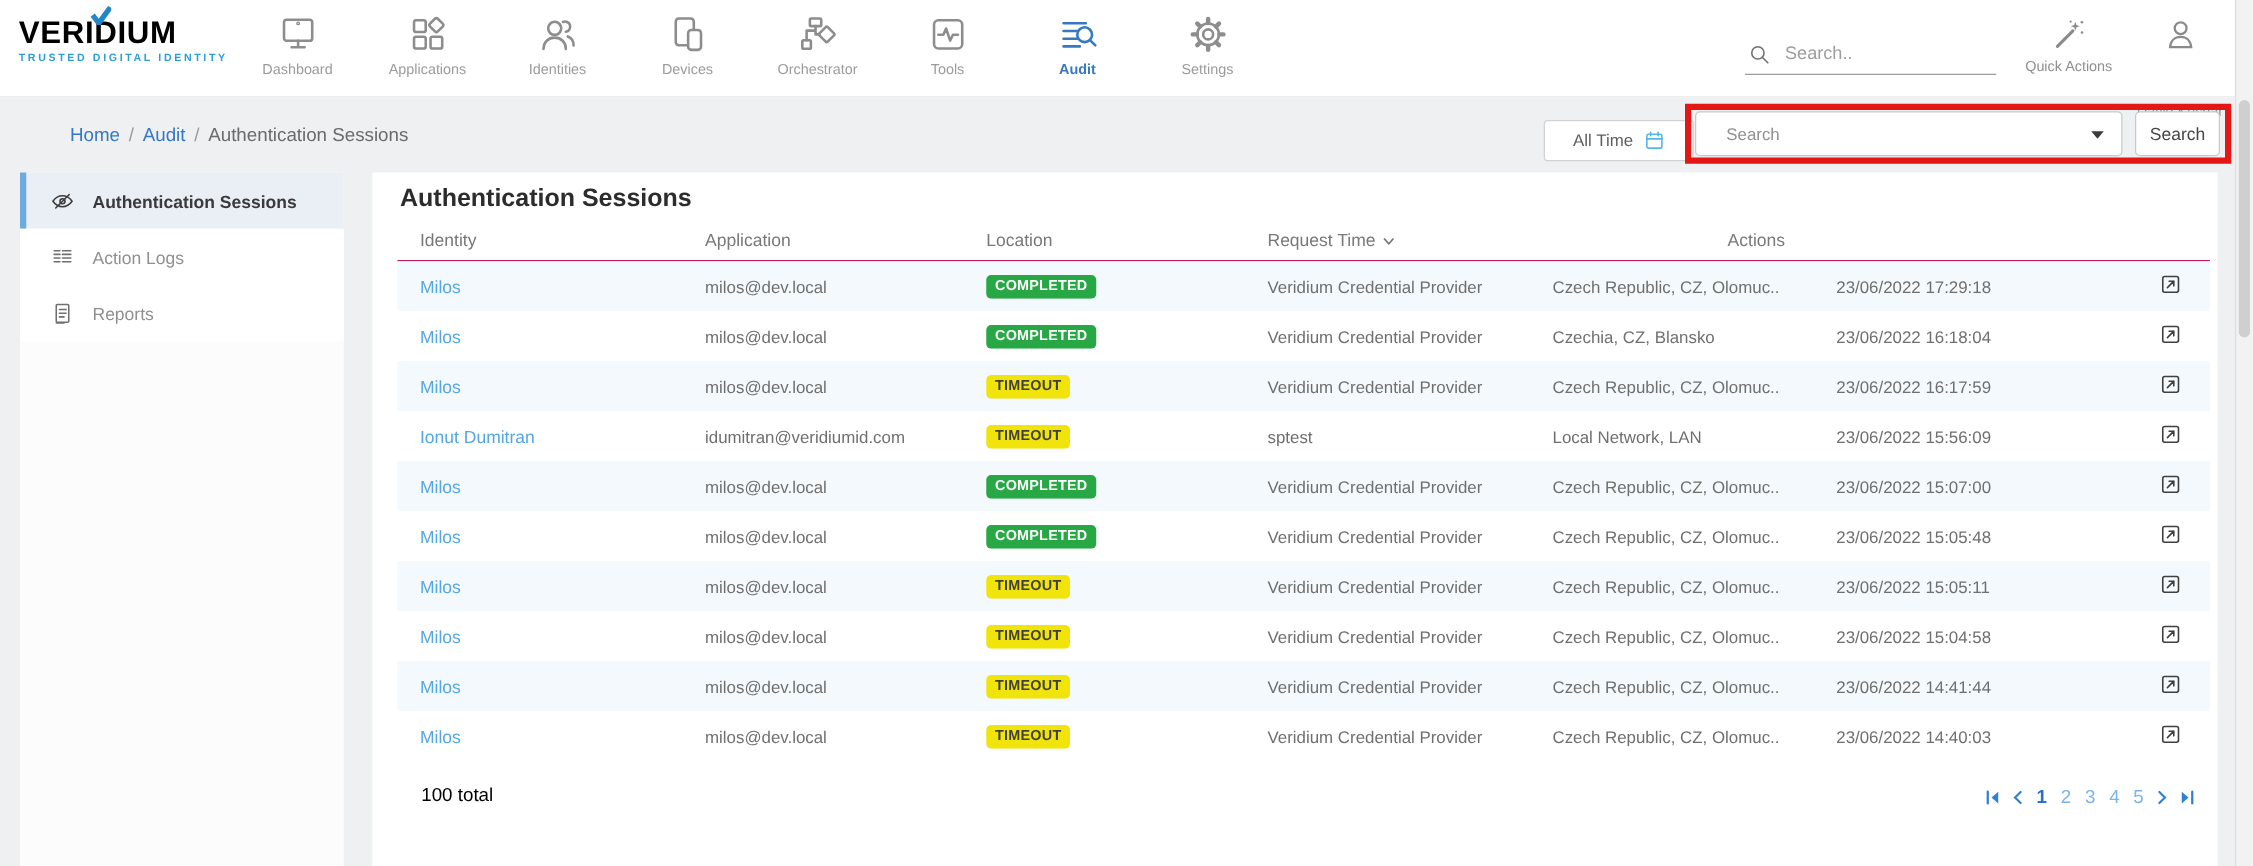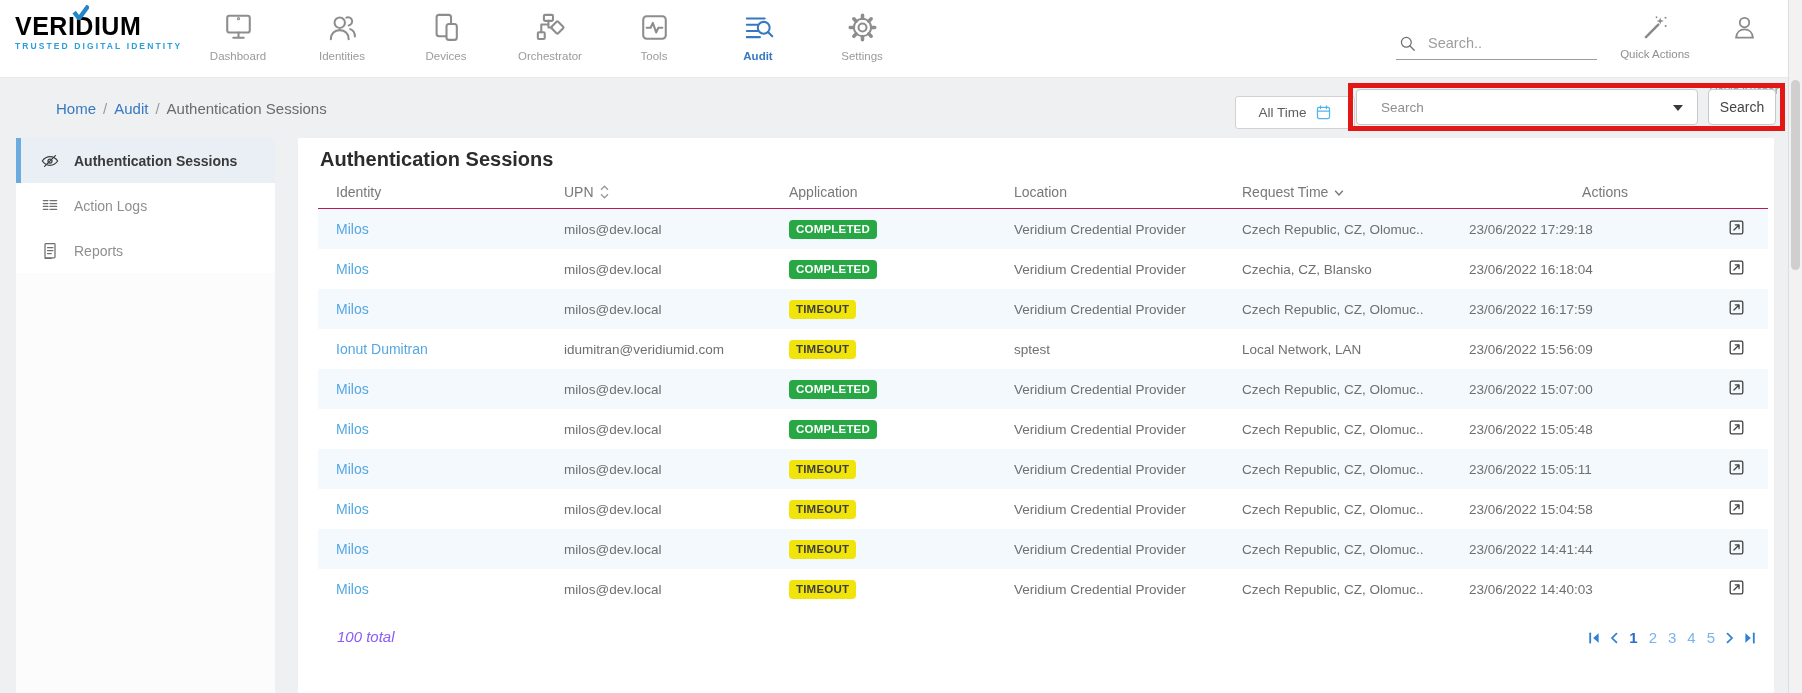--- a/index.html
+++ b/index.html
@@ -65,21 +65,21 @@
   .table-head .th.right { justify-content:flex-end; padding-right:23px; }
   .rows { position:absolute; left:20px; top:71px; width:1450px; }
   .row { height:40px; align-items:center; font-size:13.5px; color:#6f6f6f; }
   .row:nth-child(odd) { background:#f3f9fd; }
   .cell { padding-left:18px; white-space:nowrap; overflow:hidden; }
   .cell.right { text-align:right; padding-right:23px; }
   .id-link { color:#55a7e3; text-decoration:none; font-size:14px; cursor:pointer; }
   .badge { display:inline-block; font-size:11.5px; font-weight:bold; padding:3px 7px 4px; border-radius:4px; letter-spacing:.2px; }
   .act-btn { display:inline-block; color:#3f3f3f; cursor:pointer; }
 
-  .total { position:absolute; left:39px; top:490px; font-size:15px; color:#8b5cf6;font-style:italic; }
+  .total { position:absolute; left:39px; top:490px; font-size:15px; color:#000000; }
   .pagination { position:absolute; right:18px; top:491px; display:flex; align-items:center; gap:9px; }
   .pg-arrow { color:#2f7fd4; cursor:pointer; display:flex; align-items:center; }
   .page { font-size:15px; color:#7ab4ea; cursor:pointer; padding:0 1px; }
   .page.active { color:#2a6fc9; font-weight:bold; }
 
   
   .scrollbar { position:absolute; left:1788px; top:0; width:14px; height:693px; background:#f2f2f2; border-left:1px solid #dedede; }
   .scroll-thumb { position:absolute; left:2px; top:80px; width:9px; height:190px; background:#cfcfcf; border-radius:5px; cursor:pointer; }
 </style>
 </head>
@@ -100,20 +100,31 @@
   <div class="nav-items" id="nav-items">
       <div class="nav-item">
         <span class="nav-icon">
           <svg viewBox="0 0 24 24" stroke="currentColor" fill="none" stroke-width="1.5" stroke-linecap="round" stroke-linejoin="round">
             <rect x="3.8" y="3.5" width="16.4" height="12.2" rx="1.5"></rect>
             <path d="M12 15.7v3.2M8.2 19.5h7.6"></path>
             <circle cx="12" cy="5.6" r="0.4"></circle>
           </svg>
         </span>
         <span class="nav-label">Dashboard</span>
+      </div>
+      <div class="nav-item">
+        <span class="nav-icon">
+          <svg viewBox="0 0 24 24" stroke="currentColor" fill="none" stroke-width="1.5" stroke-linecap="round" stroke-linejoin="round">
+            <rect x="3.8" y="3.8" width="6.8" height="6.8" rx="1.2"></rect>
+            <rect x="3.8" y="13.4" width="6.8" height="6.8" rx="1.2"></rect>
+            <rect x="13.4" y="13.4" width="6.8" height="6.8" rx="1.2"></rect>
+            <rect x="13.6" y="3.4" width="6.4" height="6.4" rx="1.2" transform="rotate(45 16.8 6.6)"></rect>
+          </svg>
+        </span>
+        <span class="nav-label">Applications</span>
       </div>
       <div class="nav-item">
         <span class="nav-icon">
           <svg viewBox="0 0 24 24" stroke="currentColor" fill="none" stroke-width="1.5" stroke-linecap="round" stroke-linejoin="round">
             <circle cx="10" cy="8.5" r="3.8"></circle>
             <path d="M3.5 20.5c0-4 2.8-6.6 6.5-6.6s6.5 2.6 6.5 6.6"></path>
             <path d="M14.8 4.8a3 3 0 1 1 1.7 5.7"></path>
             <path d="M17.6 13.2c2.3.8 3.4 2.8 3.4 5.3"></path>
           </svg>
         </span>
@@ -256,29 +267,20 @@
       <span>Reports</span>
     </div>
   </div>
 
 <div class="main">
   <div class="main-title">Authentication Sessions</div>
   <div class="table-head tgrid" id="table-head">
       <div class="th">
         <span>Identity</span>
       </div>
-      <div class="th sortable">
-        <span>UPN</span>
-        <span class="sort">
-          <svg width="9" height="16" viewBox="0 0 9 16" stroke="#9a9a9a" fill="none" stroke-width="1.3">
-            <path d="M1 5.8L4.5 2.2 8 5.8"></path>
-            <path d="M1 10.2L4.5 13.8 8 10.2"></path>
-          </svg>
-        </span>
-      </div>
       <div class="th">
         <span>Application</span>
       </div>
       <div class="th">
         <span>Location</span>
       </div>
       <div class="th sortable">
         <span>Request Time</span>
         <span class="sort" style="margin-top: 5px;">
           <svg width="10" height="8" viewBox="0 0 10 8" stroke="#777" fill="none" stroke-width="1.4">

